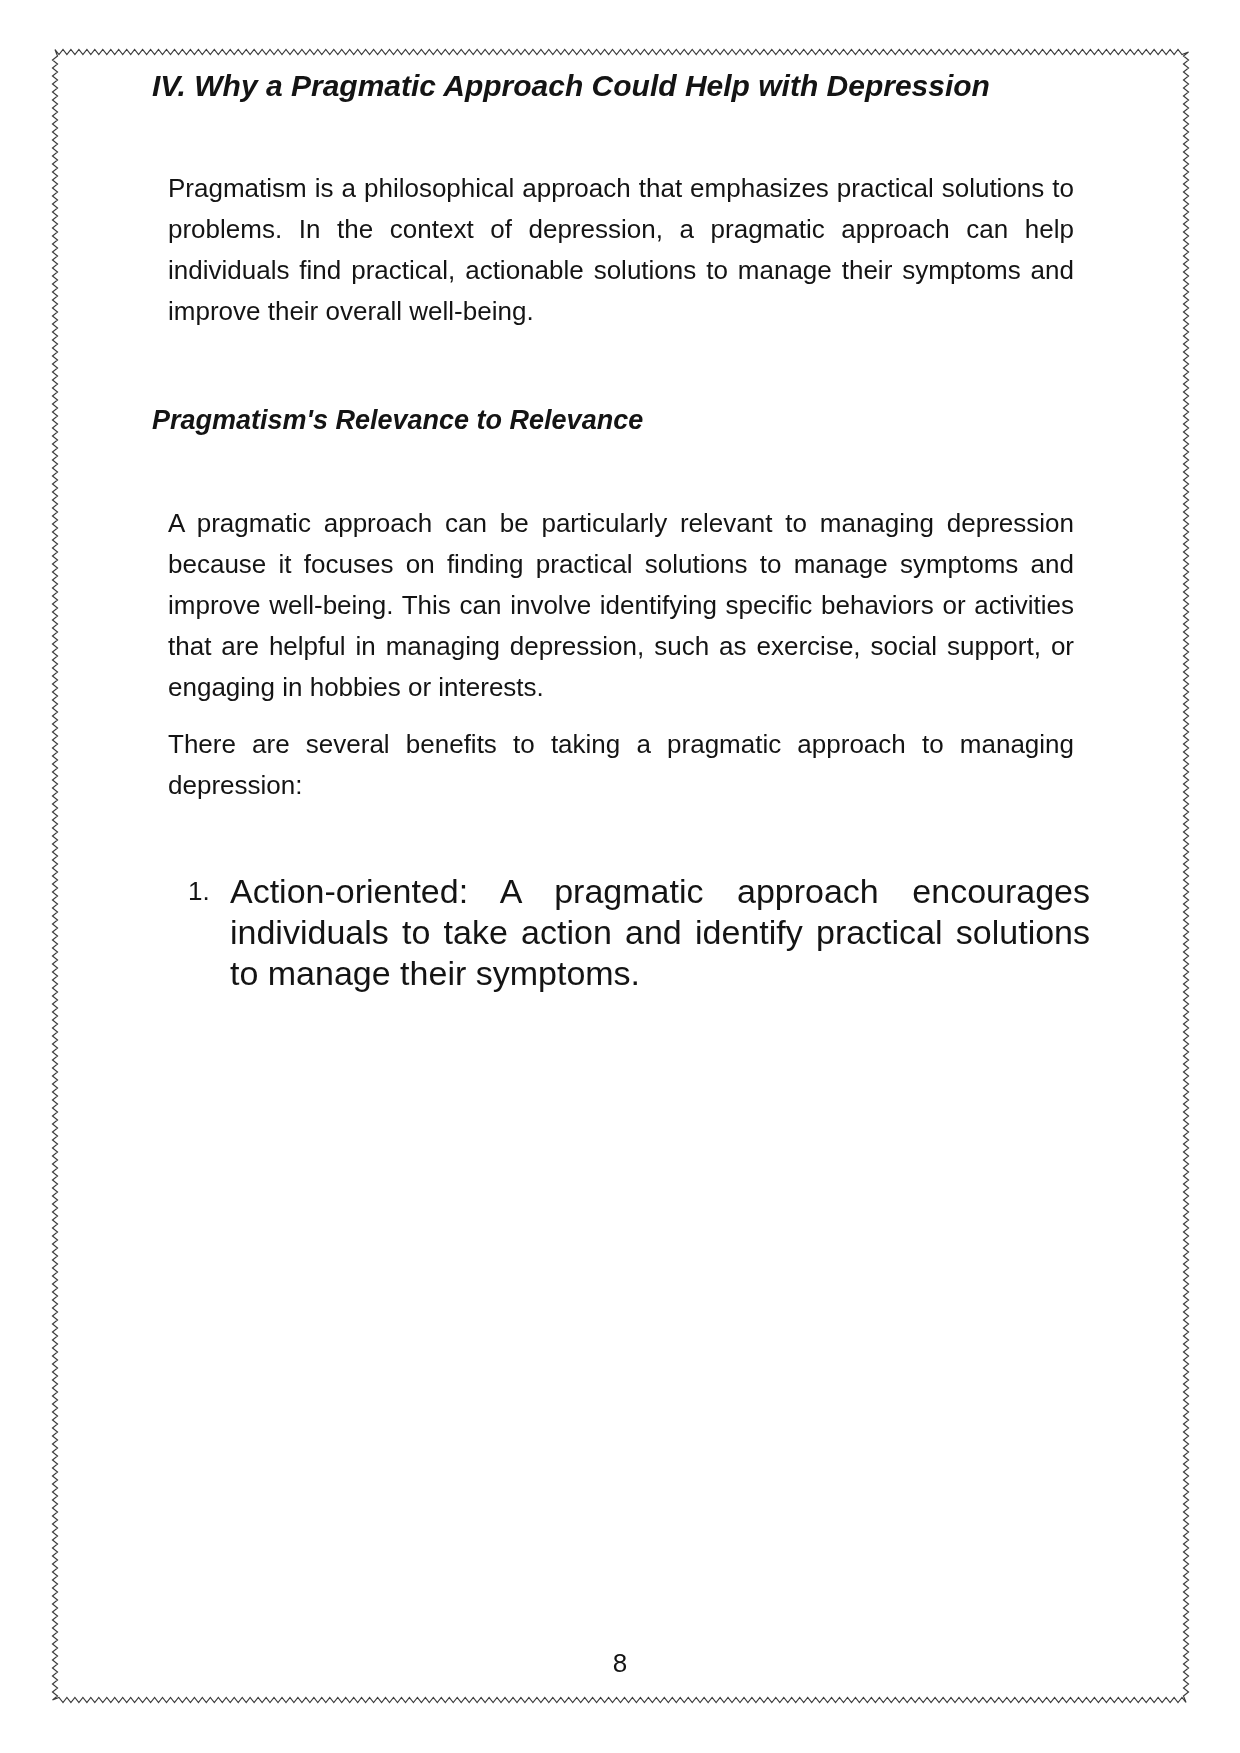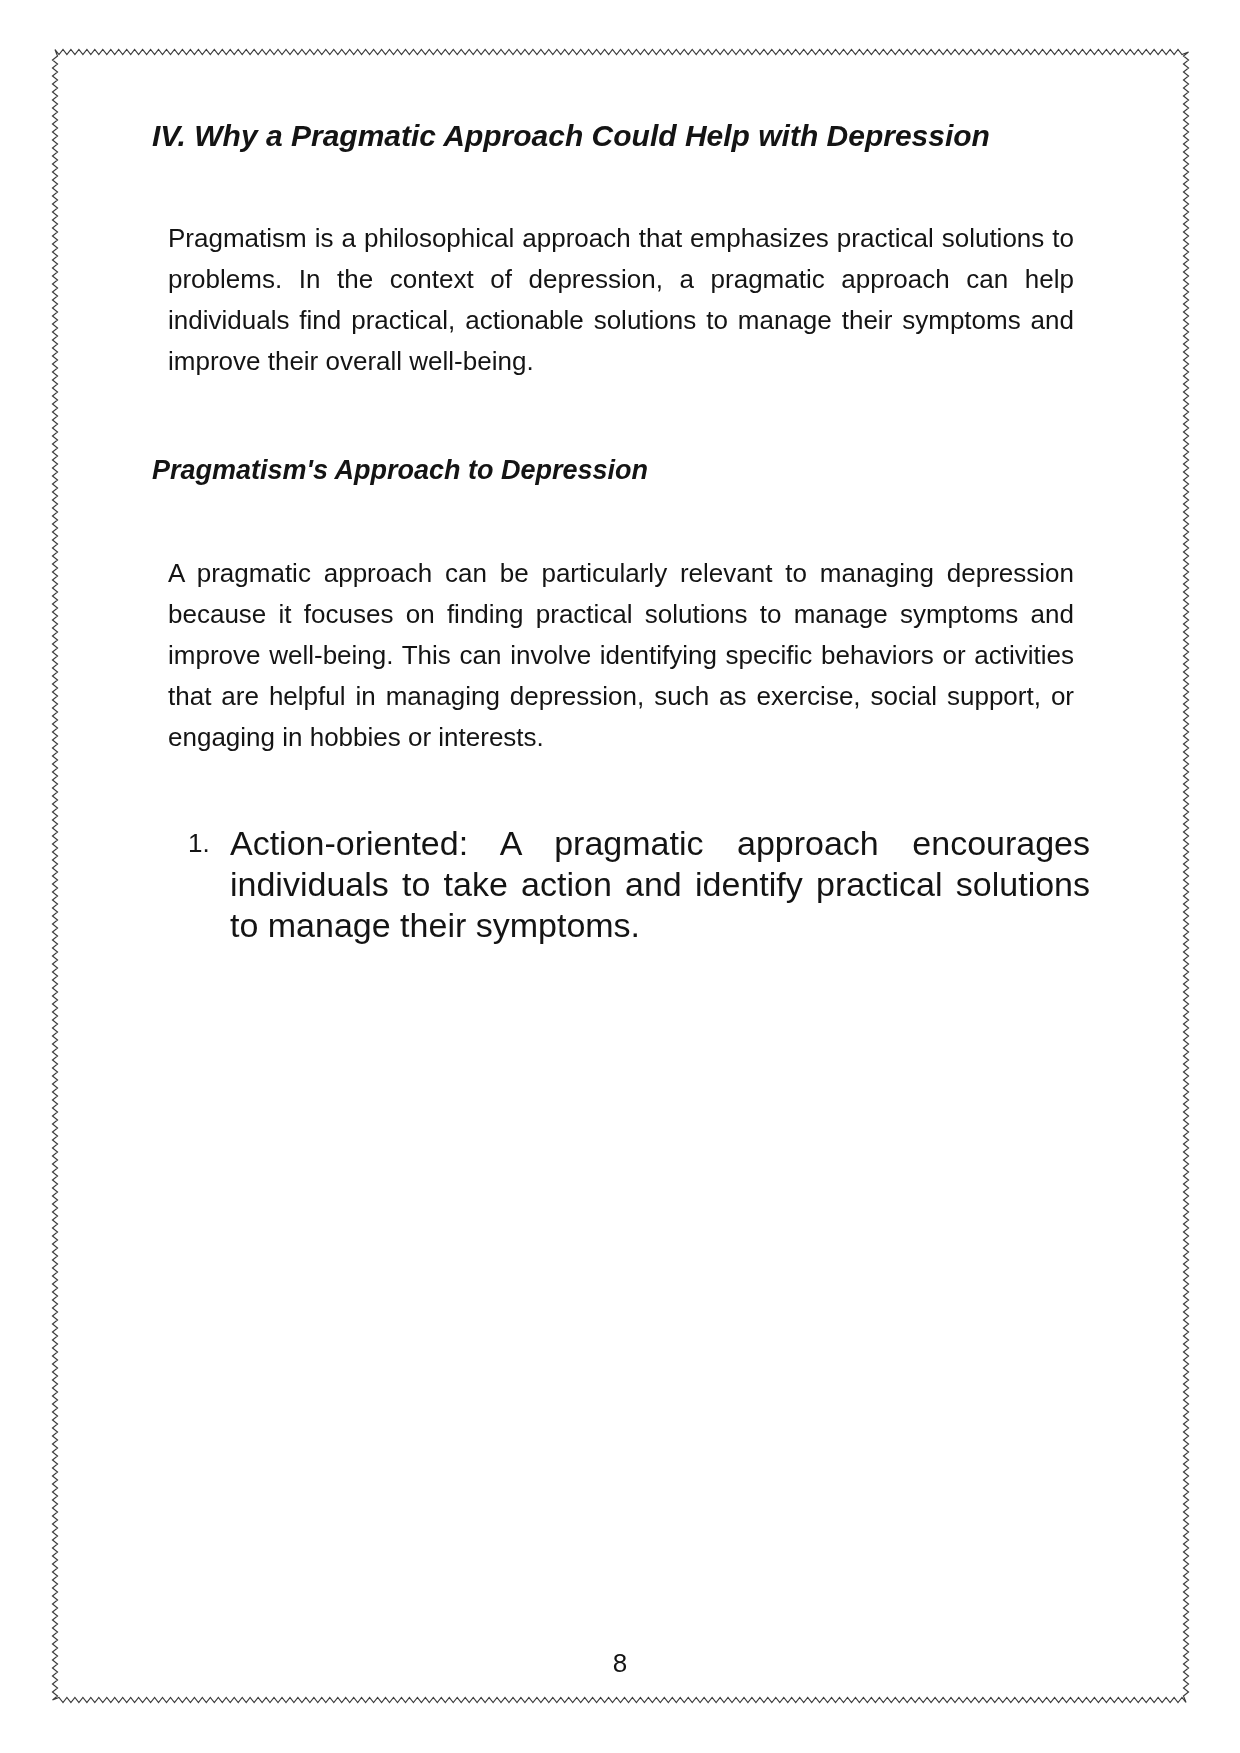--- a/index.html
+++ b/index.html
@@ -20,21 +20,21 @@
     position: absolute;
     left: 0;
     top: 0;
     pointer-events: none;
   }
   .content {
     position: absolute;
     left: 152px;
     top: 0;
     width: 938px;
-    padding-top: 115px;
+    padding-top: 65px;
   }
   .doc-title {
     font-size: 30px;
     line-height: 41px;
     font-weight: bold;
     font-style: italic;
     white-space: nowrap;
     margin: 0 0 62px 0;
   }
   .heading {
@@ -93,25 +93,26 @@
     </svg>
 
   <main class="content">
 
     <h1 class="doc-title">IV. Why a Pragmatic Approach Could Help with Depression</h1>
 
     <p class="body-para">Pragmatism is a philosophical approach that emphasizes practical solutions to problems. In the context of depression, a pragmatic approach can help individuals find practical, actionable solutions to manage their symptoms and improve their overall well-being.</p>
 
 
 
-    <h2 class="heading">Pragmatism's Approach to Depression</h2>
+    <h2 class="heading">Pragmatism's Relevance to Relevance</h2>
 
     <p class="body-para">A pragmatic approach can be particularly relevant to managing depression because it focuses on finding practical solutions to manage symptoms and improve well-being. This can involve identifying specific behaviors or activities that are helpful in managing depression, such as exercise, social support, or engaging in hobbies or interests.</p>
 
 
+    <p class="body-para">There are several benefits to taking a pragmatic approach to managing depression:</p>
 
     <div class="benefit-list">
       <div class="list-row">
         <span class="list-marker">1.</span>
         <p class="list-text">Action-oriented: A pragmatic approach encourages individuals to take action and identify practical solutions to manage their symptoms.</p>
       </div>
     </div>
 
   </main>
 

